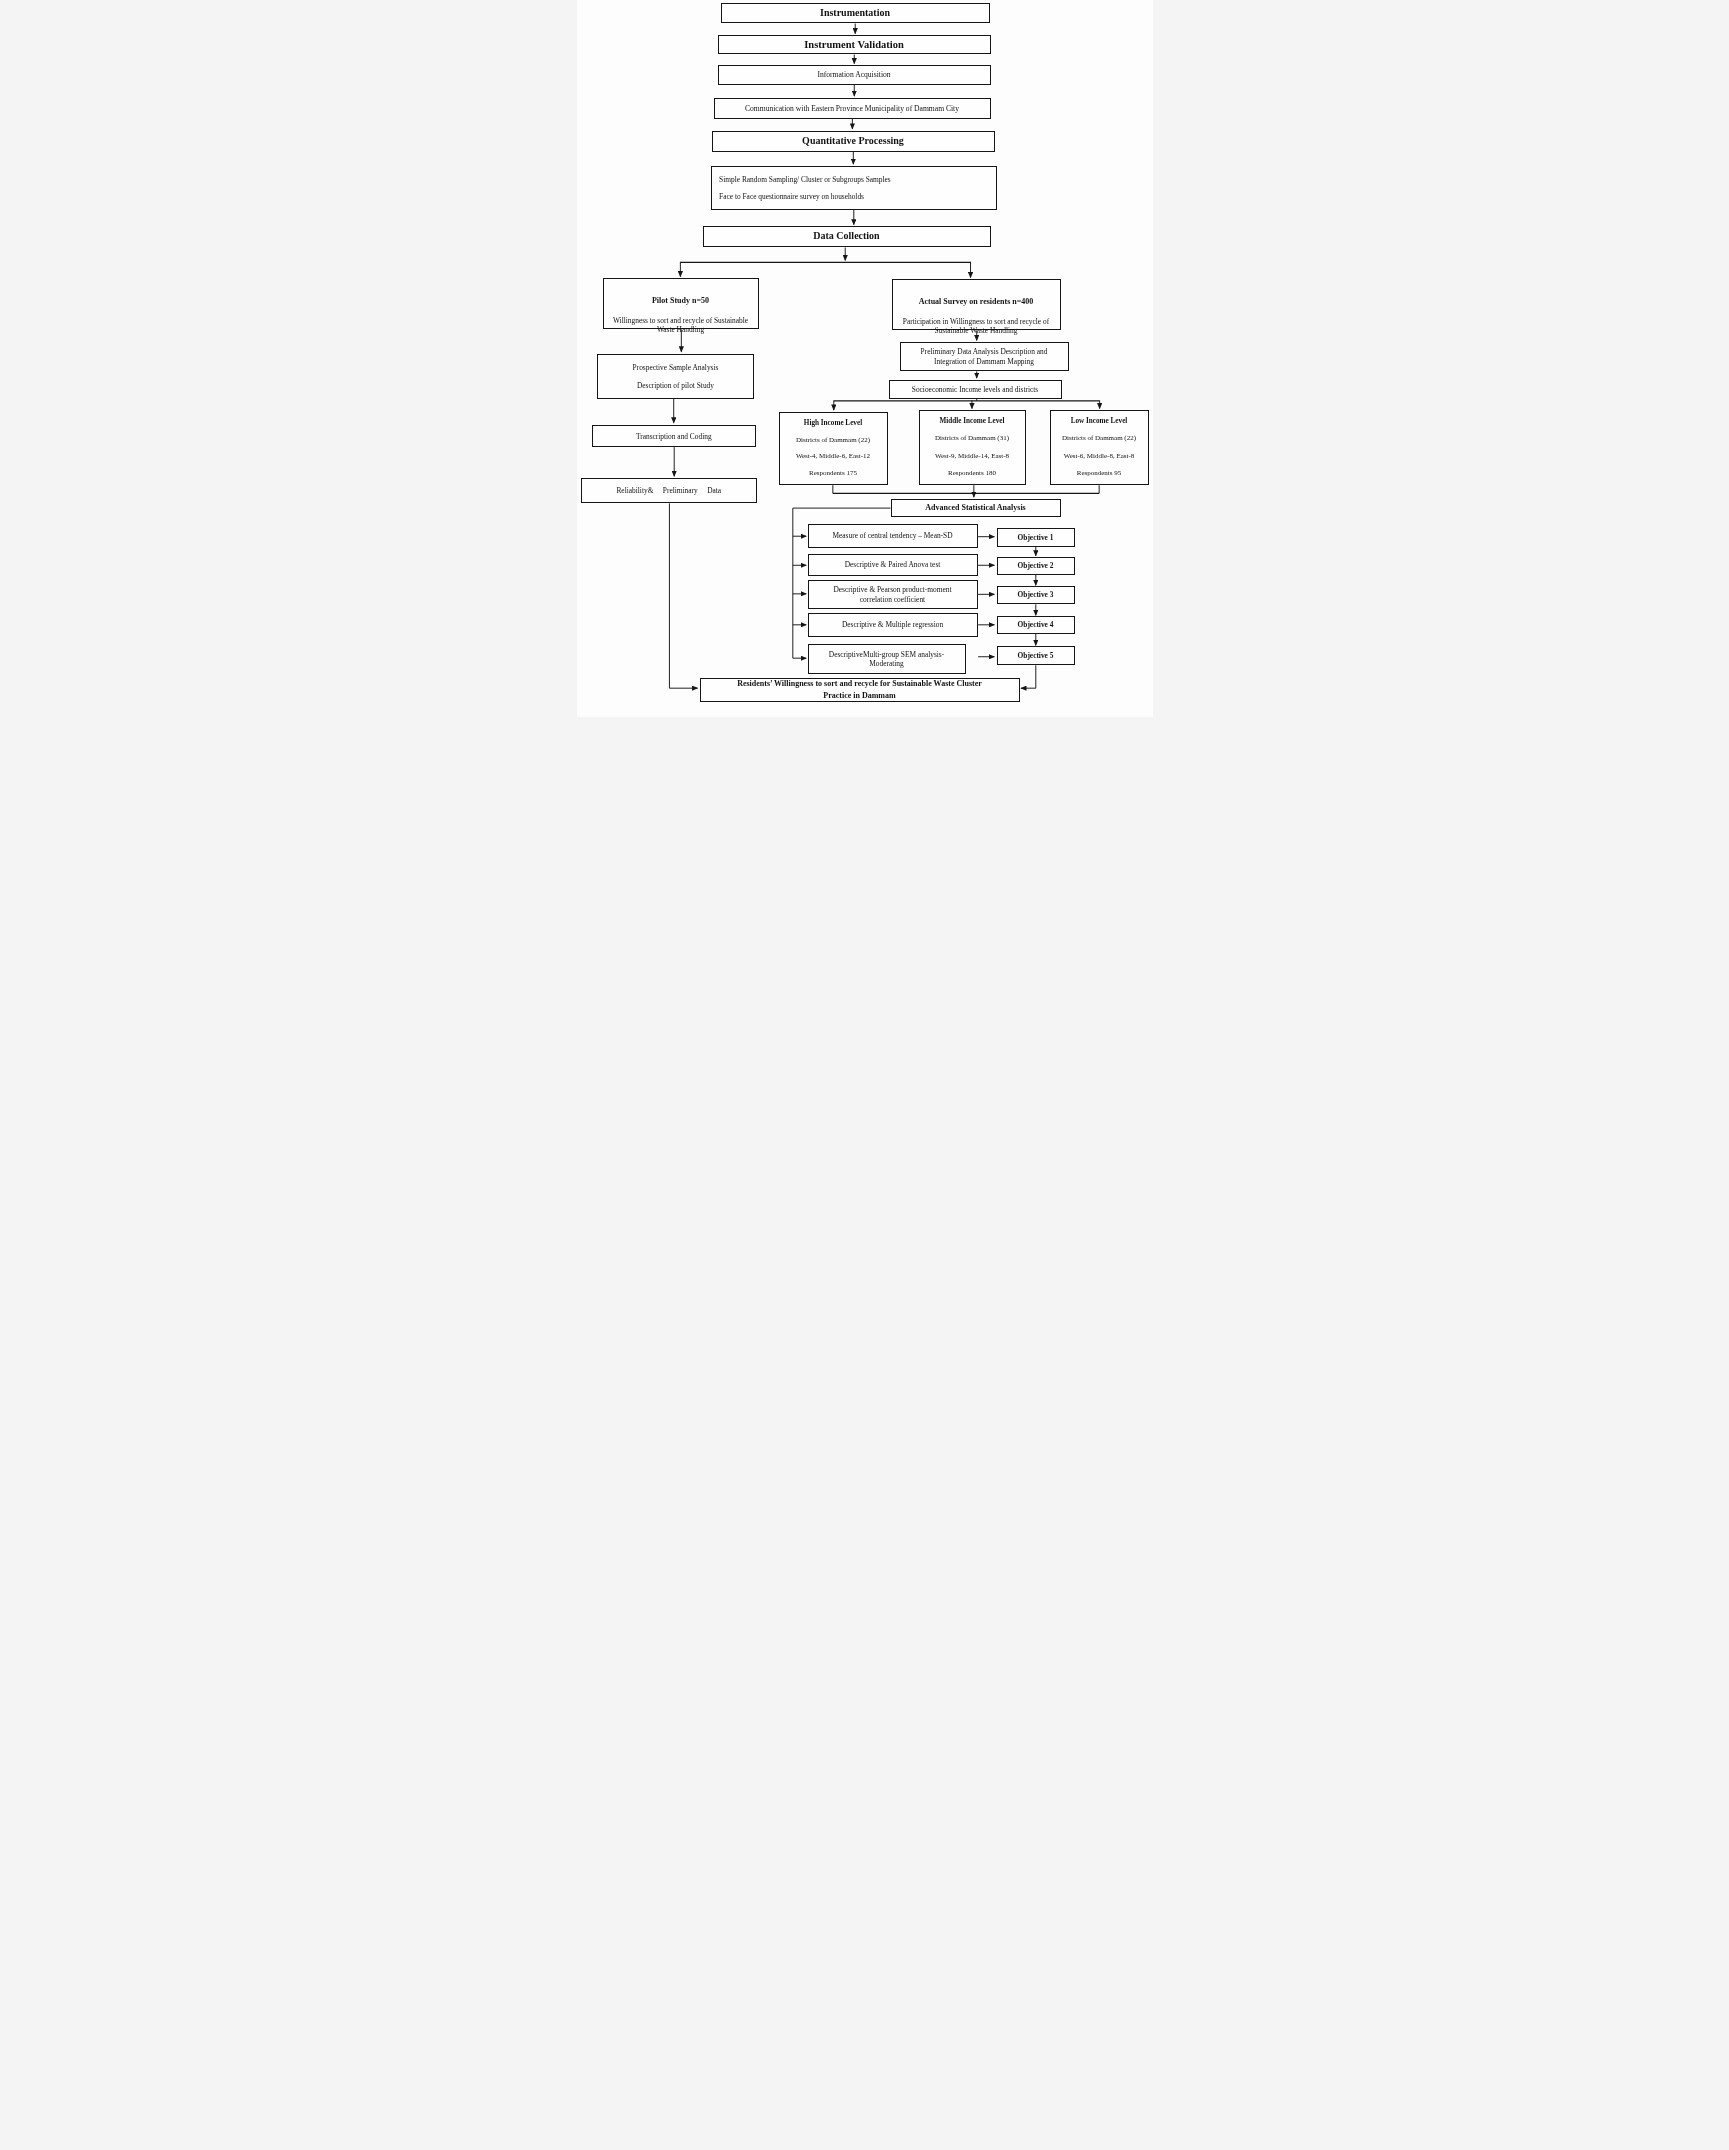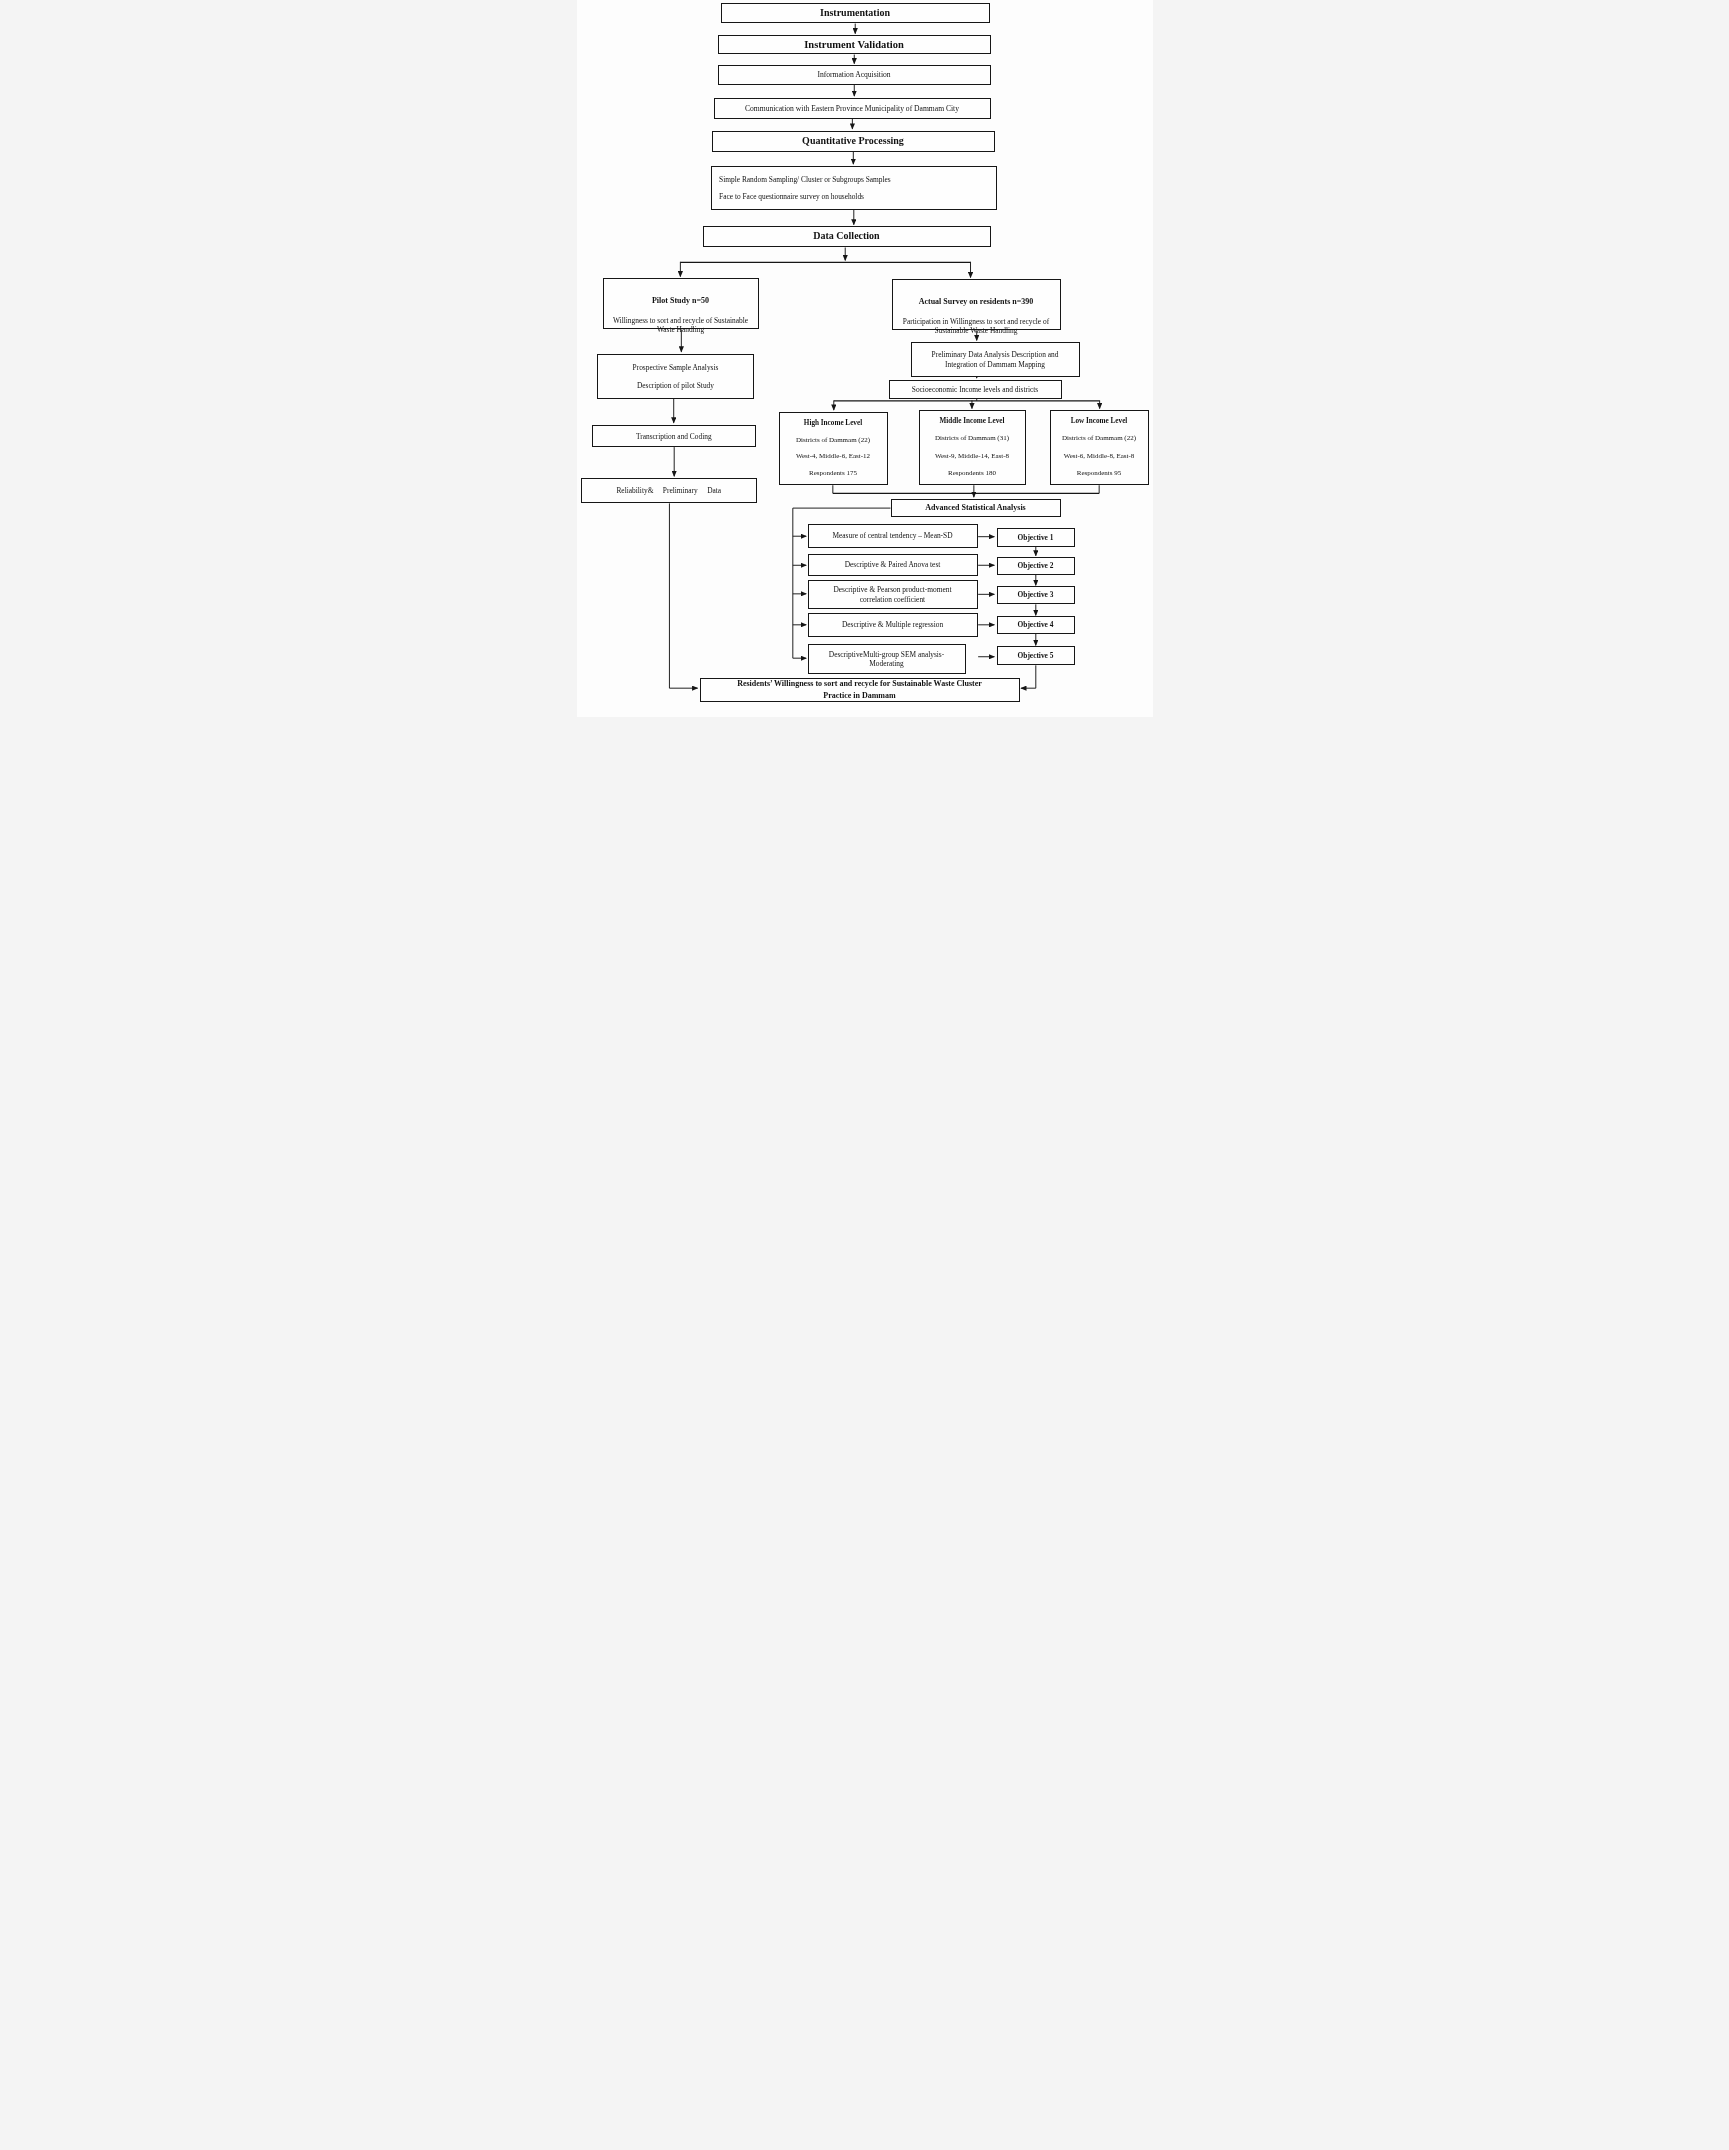--- a/index.html
+++ b/index.html
@@ -161,25 +161,25 @@
 
   <div class="node t15" style="left:15.3px;top:425px;width:164px;height:22.4px">
     <span>Transcription and Coding</span>
   </div>
 
   <div class="node t15" style="left:4.3px;top:478px;width:176px;height:25px">
     <span class="reliability-text">Reliability&amp; Preliminary Data</span>
   </div>
 
   <div class="node col stack" style="left:315px;top:279px;width:169px;height:51px">
-    <span class="b t17 title">Actual Survey on residents n=390</span>
+    <span class="b t17 title">Actual Survey on residents n=400</span>
     <span class="t15 body">Participation in Willingness to sort and recycle of Sustainable Waste Handling</span>
   </div>
 
-  <div class="node t15" style="left:334px;top:342px;width:169px;height:35px;padding:0 19px">
+  <div class="node t15" style="left:323px;top:342px;width:169px;height:29px;padding:0 19px">
     <span>Preliminary Data Analysis Description and Integration of Dammam Mapping</span>
   </div>
 
   <div class="node t15" style="left:312px;top:380px;width:173px;height:19px">
     <span>Socioeconomic Income levels and districts</span>
   </div>
 
   <div class="node income t14" style="left:202px;top:412px;width:109px;height:73px">
     <span class="b" style="font-size:7.2px">High Income Level</span>
     <span>Districts of Dammam (22)</span>

